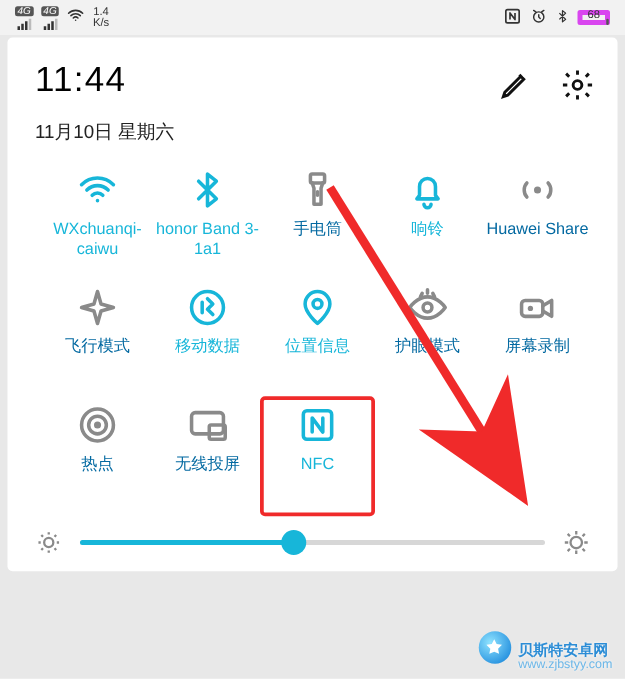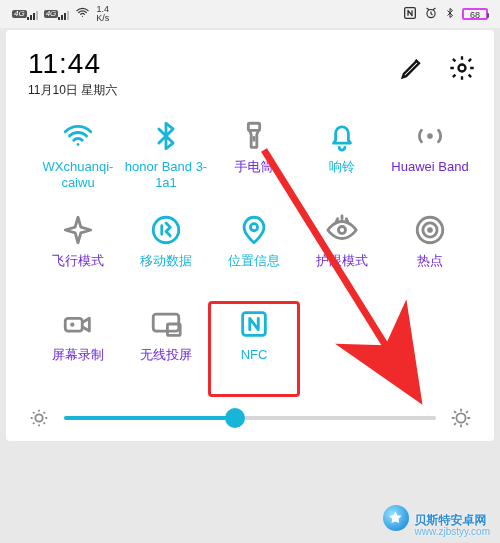--- a/index.html
+++ b/index.html
@@ -15,71 +15,71 @@
     height: 28px;
     background: #f2f2f2;
     display: flex;
     align-items: center;
     justify-content: space-between;
     padding: 0 12px;
     font-size: 11px;
     color: #333;
   }
   .status-left, .status-right { display: flex; align-items: center; gap: 6px; }
-  .sigbox { display: flex; flex-direction: row; align-items: center; line-height: 1; font-style: italic; }
+  .sigbox { display: flex; flex-direction: column; align-items: center; line-height: 1; font-style: italic; }
   .sigbox .tag { font-size: 8px; background:#555; color:#fff; padding:0 2px; border-radius:2px;}
   .bars { display:inline-flex; align-items:flex-end; gap:1px; height:11px;}
   .bars span{ width:2px; background:#333; }
   .bars span:nth-child(1){height:3px;} .bars span:nth-child(2){height:5px;}
   .bars span:nth-child(3){height:7px;} .bars span:nth-child(4){height:9px; background:#bbb;}
   .wifi-mini { font-size:13px; color:#333;}
   .netrate { font-size:9px; line-height:1; text-align:center; color:#333;}
   .batt { display:inline-flex; align-items:center; gap:2px;}
-  .batt-body{ width:26px; height:12px; border:2px solid #d946ef; border-radius:2px; position:relative; display:flex; align-items:flex-start; justify-content:center;}
+  .batt-body{ width:26px; height:12px; border:4px solid #d946ef; border-radius:2px; position:relative; display:flex; align-items:flex-end; justify-content:center;}
   .batt-body::after{content:""; position:absolute; right:-3px; top:3px; width:2px; height:5px; background:#555; border-radius:1px;}
   .batt-num{ font-size:9px; color:#333;}
   .st-ic { font-size:12px; color:#333; }
 
   .panel {
     margin: 2px 6px 0 6px;
     background: #fff;
     border-radius: 4px;
     padding: 0 0 12px 0;
     position: relative;
   }
   .panel-head {
     display:flex; align-items:flex-start; justify-content:space-between;
     padding: 18px 18px 6px 22px;
   }
   .timeblock { display:flex; flex-direction:column; }
   .timerow { display:flex; align-items:baseline; gap:4px; color:#000;}
   .ampm { font-size:26px; font-weight:400;}
   .hhmm { font-size:28px; font-weight:400; letter-spacing:1px;}
-  .daterow { font-size:12px; color:#222; margin-top:2px;}
+  .daterow { font-size:15px; color:#222; margin-top:16px;}
   .head-actions { display:flex; gap:22px; align-items:center; padding-top:6px;}
   .head-actions .ic { width:28px; height:28px; color:#111; }
   .head-actions svg { width:100%; height:100%; stroke:#111; fill:none; stroke-width:2;}
 
   .grid {
     display:grid;
     grid-template-columns: repeat(5, 1fr);
     column-gap:0;
     row-gap:8px;
     padding: 14px 20px 0 4px;
     margin-left: 24px;
   }
   .tile {
     display:flex; flex-direction:column; align-items:center; justify-content:flex-start;
     gap:6px;
     min-height:86px;
     position:relative;
   }
   .tile .ticon { width:34px; height:34px; display:flex; align-items:center; justify-content:center;}
   .tile .ticon svg { width:100%; height:100%; }
-  .tile .tlabel { font-size:13px; color:#6d28d9; text-align:center; line-height:1.25; max-width:90px; word-break:break-word;}
+  .tile .tlabel { font-size:13px; color:#0369a1; text-align:center; line-height:1.25; max-width:90px; word-break:break-word;}
   .tile.on .tlabel { color:#17b6d9; }
   .tile.on svg { stroke:#17b6d9; fill:none; }
   .tile svg { stroke:#8a8a8a; fill:none; stroke-width:2; stroke-linecap:round; stroke-linejoin:round;}
 
   .nfc-box {
     position:absolute; inset:-6px -2px -4px -2px;
     border:3px solid #f02a2a; border-radius:4px;
     pointer-events:none;
   }
 
@@ -246,21 +246,21 @@
     </div>
 
 
     <div class="tile">
       <span class="ticon">
         <svg viewBox="0 0 24 24">
             <circle cx="12" cy="12" r="2" fill="#8a8a8a" stroke="none"></circle>
             <path d="M6 8c-2 2-2 6 0 8M18 8c2 2 2 6 0 8"></path>
           </svg>
       </span>
-      <span class="tlabel">Huawei Band</span>
+      <span class="tlabel">Huawei Share</span>
     </div>
 
     <div class="tile">
       <span class="ticon">
         <svg viewBox="0 0 24 24">
             <path d="M12 3l2 7 7 2-7 2-2 7-2-7-7-2 7-2 2-7z"></path>
           </svg>
       </span>
       <span class="tlabel">飞行模式</span>
     </div>
@@ -293,37 +293,37 @@
             <circle cx="12" cy="12" r="2.5"></circle>
             <path d="M8 6l1-2M16 6l-1-2M12 4V2"></path>
           </svg>
       </span>
       <span class="tlabel">护眼模式</span>
     </div>
 
     <div class="tile">
       <span class="ticon">
         <svg viewBox="0 0 24 24">
+            <rect x="3" y="8" width="12" height="9" rx="2"></rect>
+            <path d="M15 11l5-3v9l-5-3"></path>
+            <circle cx="8" cy="12.5" r="1.5" fill="#8a8a8a" stroke="none"></circle>
+          </svg>
+      </span>
+      <span class="tlabel">屏幕录制</span>
+    </div>
+
+    <div class="tile">
+      <span class="ticon">
+        <svg viewBox="0 0 24 24">
             <circle cx="12" cy="12" r="2" fill="#8a8a8a" stroke="none"></circle>
             <circle cx="12" cy="12" r="5"></circle>
             <circle cx="12" cy="12" r="9"></circle>
           </svg>
       </span>
       <span class="tlabel">热点</span>
-    </div>
-
-    <div class="tile">
-      <span class="ticon">
-        <svg viewBox="0 0 24 24">
-            <rect x="3" y="8" width="12" height="9" rx="2"></rect>
-            <path d="M15 11l5-3v9l-5-3"></path>
-            <circle cx="8" cy="12.5" r="1.5" fill="#8a8a8a" stroke="none"></circle>
-          </svg>
-      </span>
-      <span class="tlabel">屏幕录制</span>
     </div>
 
     <div class="tile">
       <span class="ticon">
         <svg viewBox="0 0 24 24">
             <rect x="3" y="5" width="18" height="12" rx="2"></rect>
             <rect x="13" y="12" width="9" height="8" rx="1"></rect>
           </svg>
       </span>
       <span class="tlabel">无线投屏</span>

